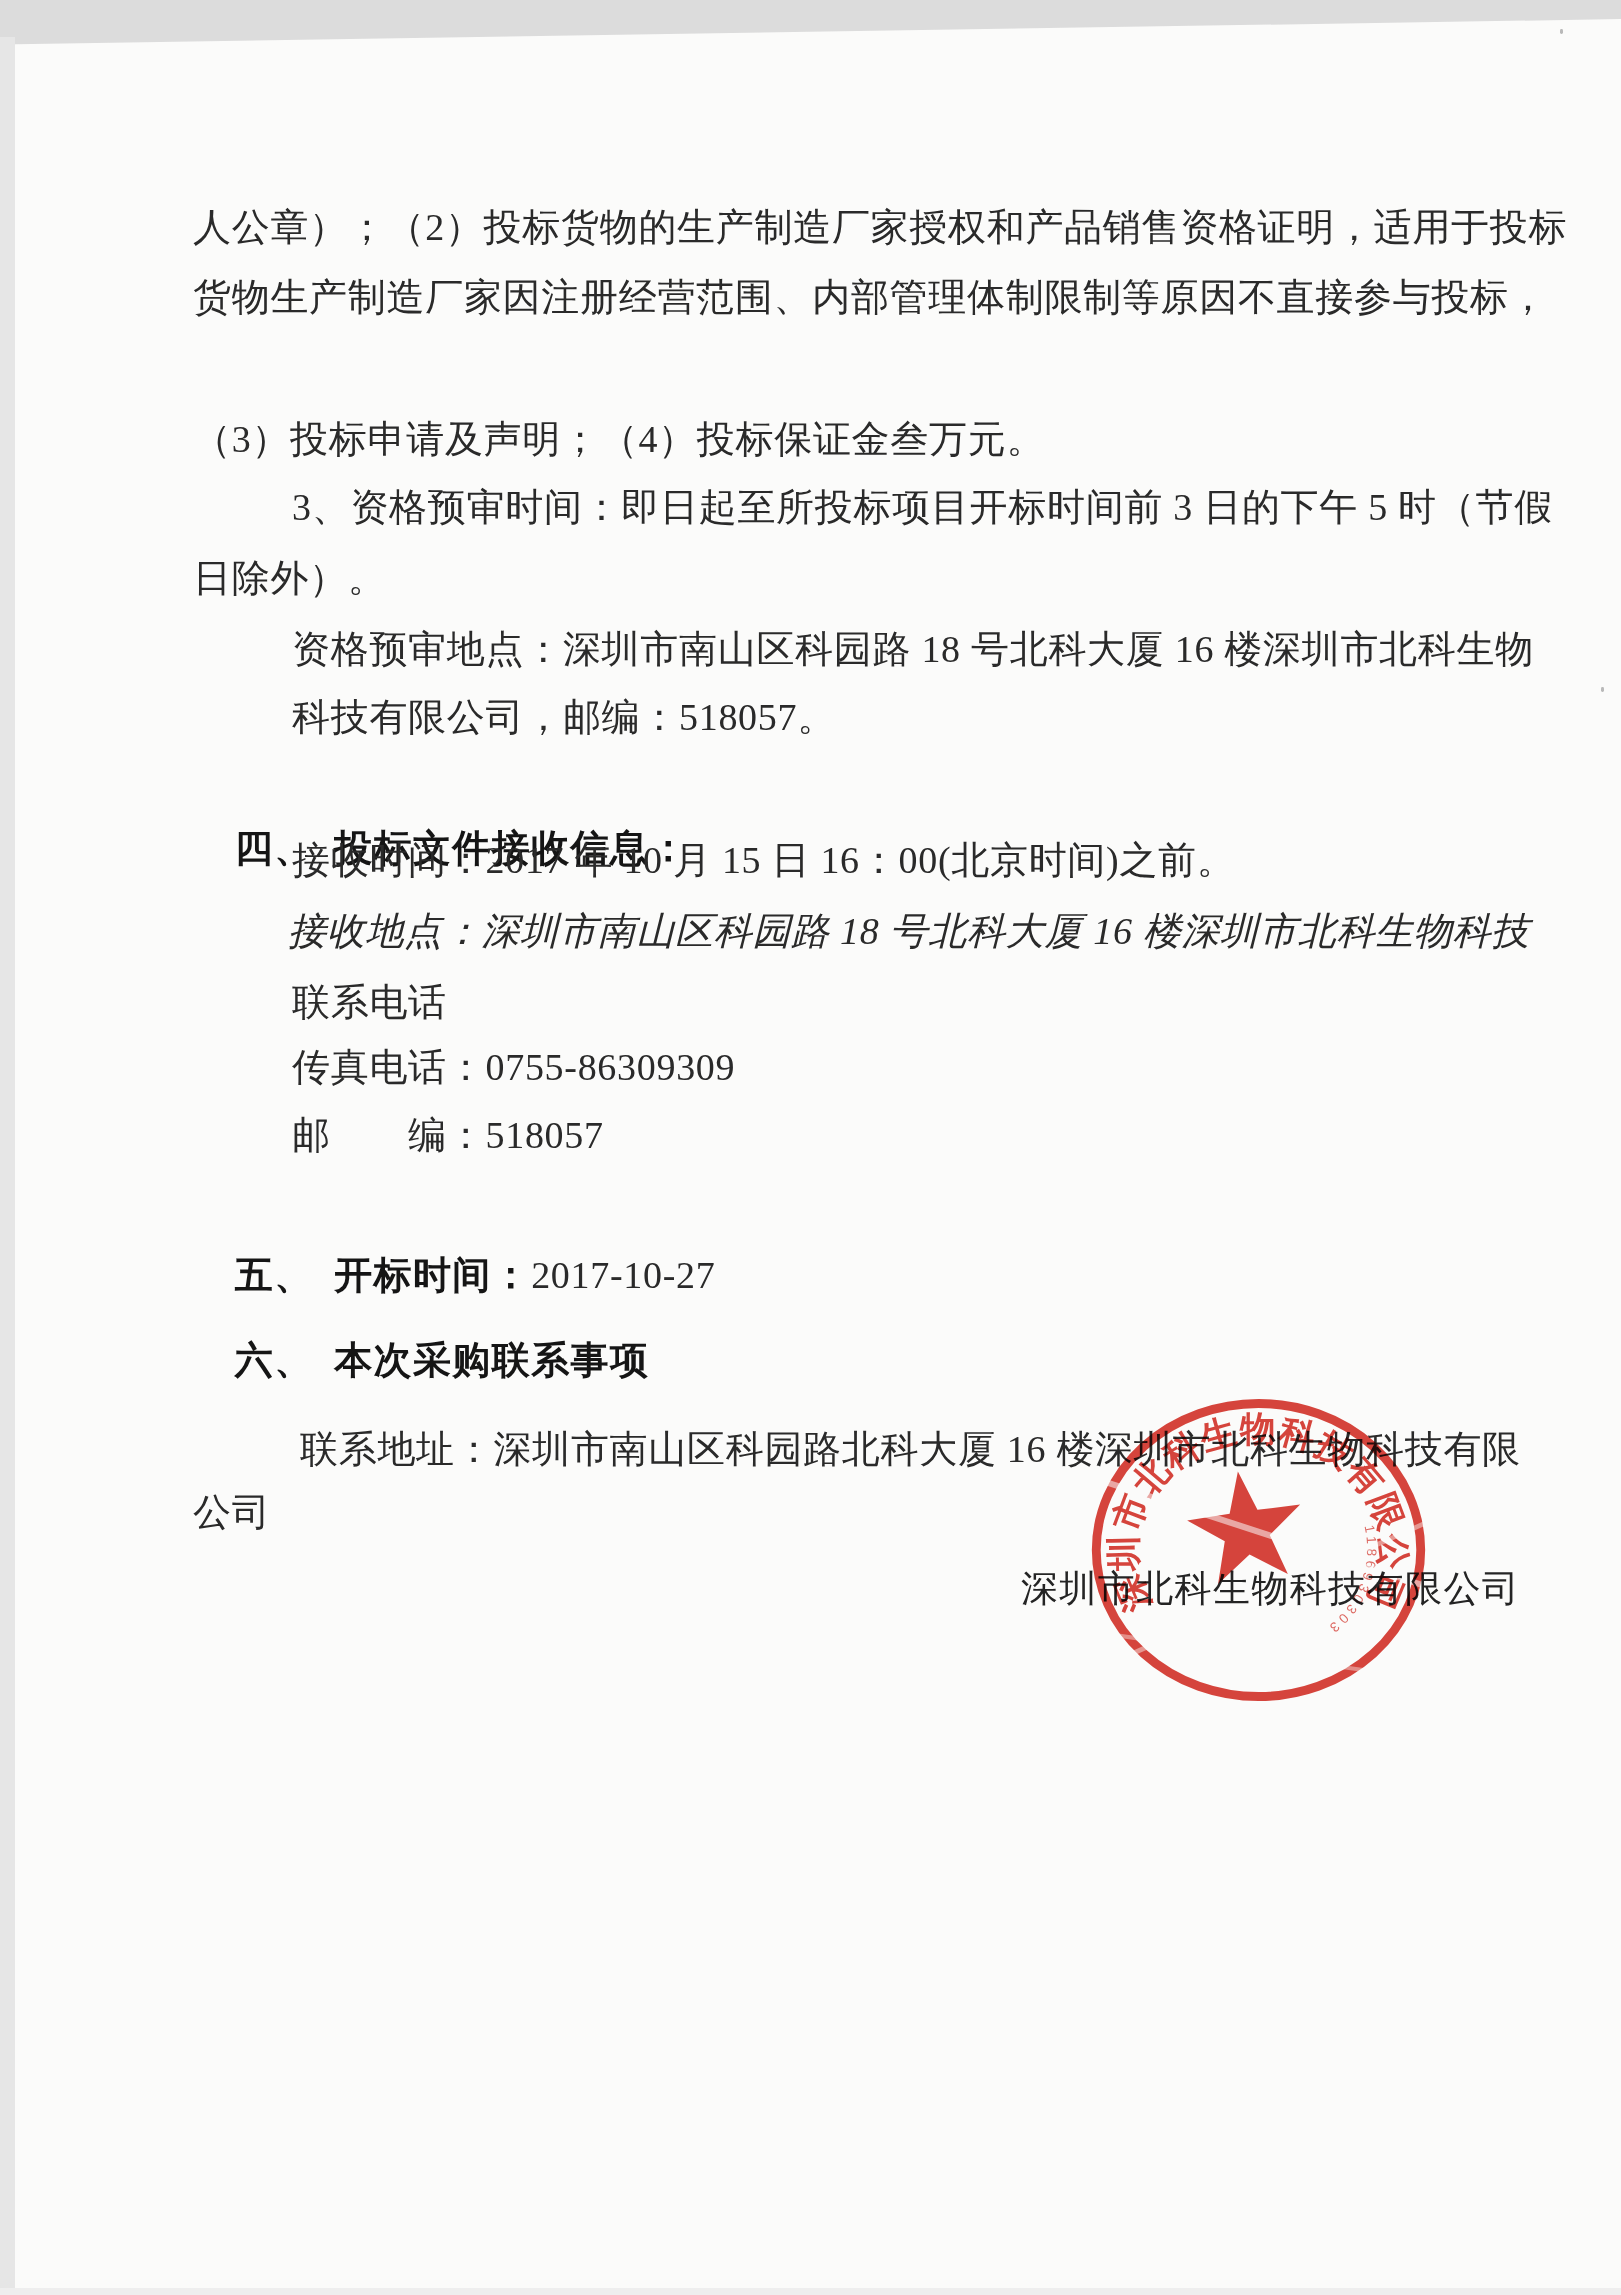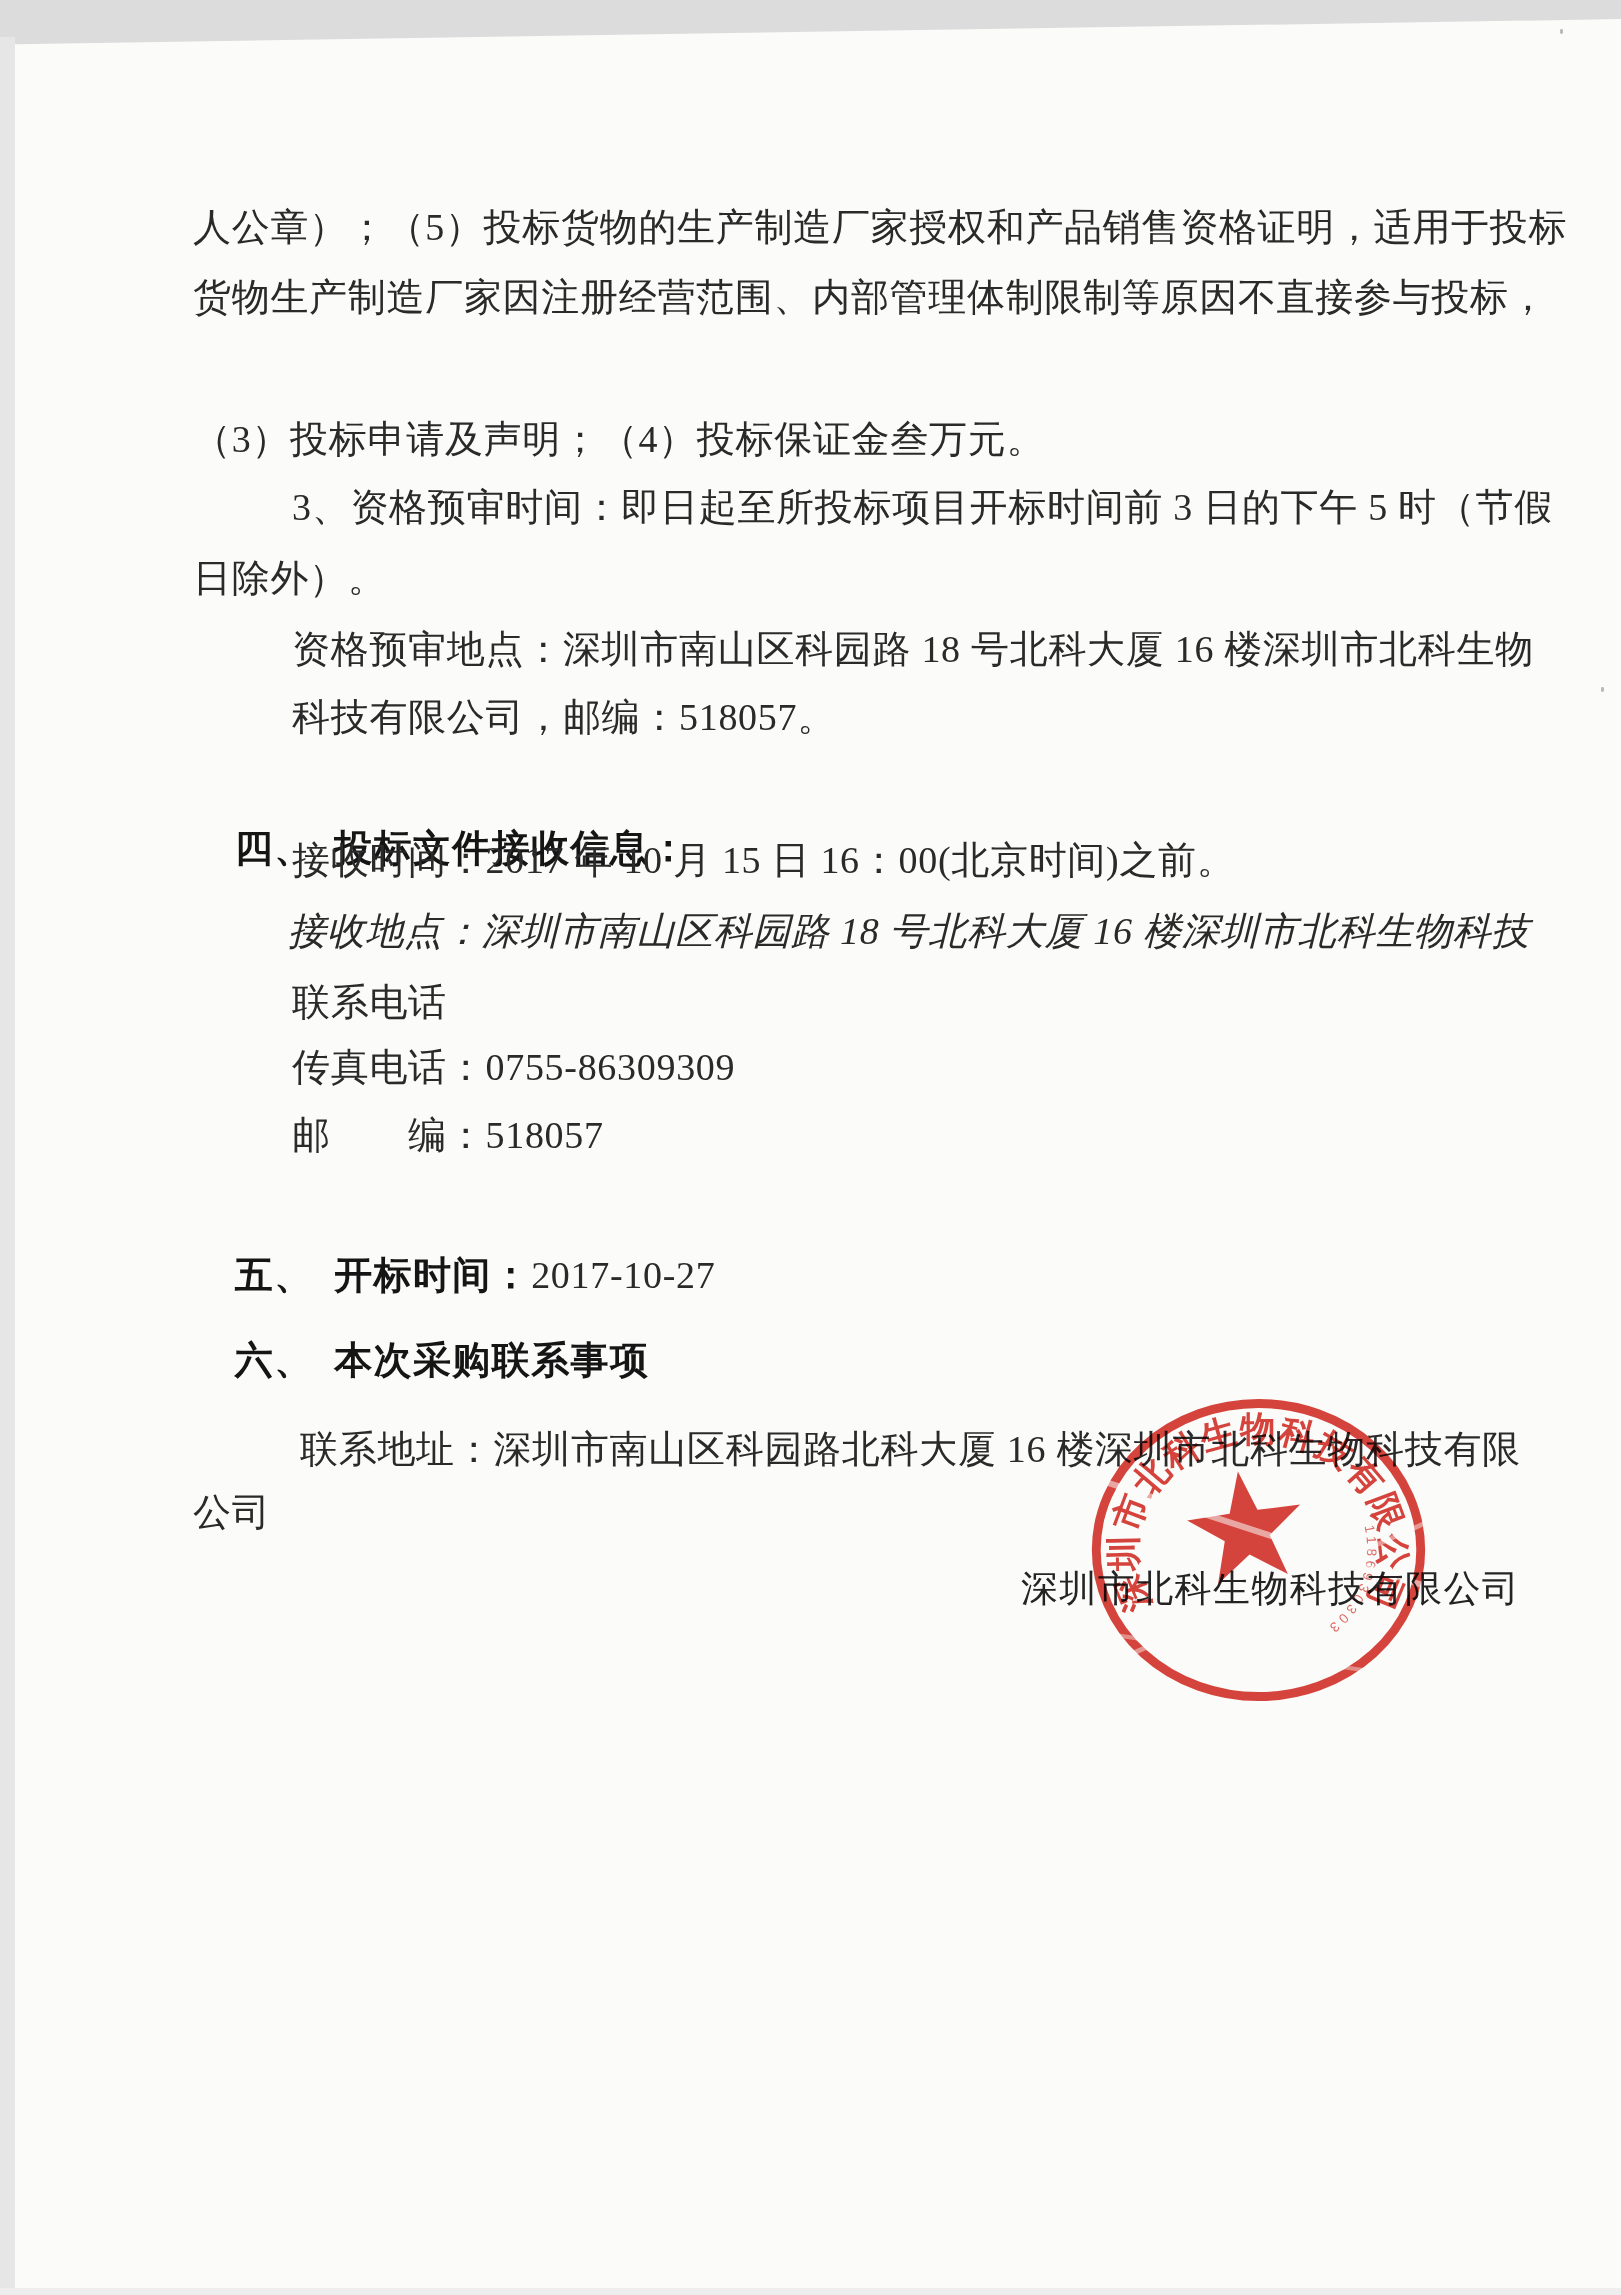--- a/index.html
+++ b/index.html
@@ -42,21 +42,21 @@
 <body>
 
 <div class="page">
 
   <div class="edge-top"></div>
   <div class="edge-left"></div>
   <div class="edge-bottom"></div>
   <div class="speck" style="left:1560px;top:29px;"></div>
   <div class="speck" style="left:1601px;top:687px;"></div>
 
-  <div class="line" style="left:193px;top:192px;">人公章）；（5）投标货物的生产制造厂家授权和产品销售资格证明，适用于投标</div>
+  <div class="line" style="left:193px;top:192px;">人公章）；（2）投标货物的生产制造厂家授权和产品销售资格证明，适用于投标</div>
   <div class="line" style="left:193px;top:262px;">货物生产制造厂家因注册经营范围、内部管理体制限制等原因不直接参与投标，</div>
   <div class="line" style="left:193px;top:404px;">（3）投标申请及声明；（4）投标保证金叁万元。</div>
   <div class="line" style="left:292px;top:472px;">3、资格预审时间：即日起至所投标项目开标时间前 3 日的下午 5 时（节假</div>
   <div class="line" style="left:193px;top:543px;">日除外）。</div>
   <div class="line" style="left:292px;top:614px;">资格预审地点：深圳市南山区科园路 18 号北科大厦 16 楼深圳市北科生物</div>
   <div class="line" style="left:292px;top:682px;">科技有限公司，邮编：518057。</div>
 
   <div class="line heading" style="left:187px;top:742px;">
     <span>四、</span><span class="htitle">投标文件接收信息：</span>
   </div>

